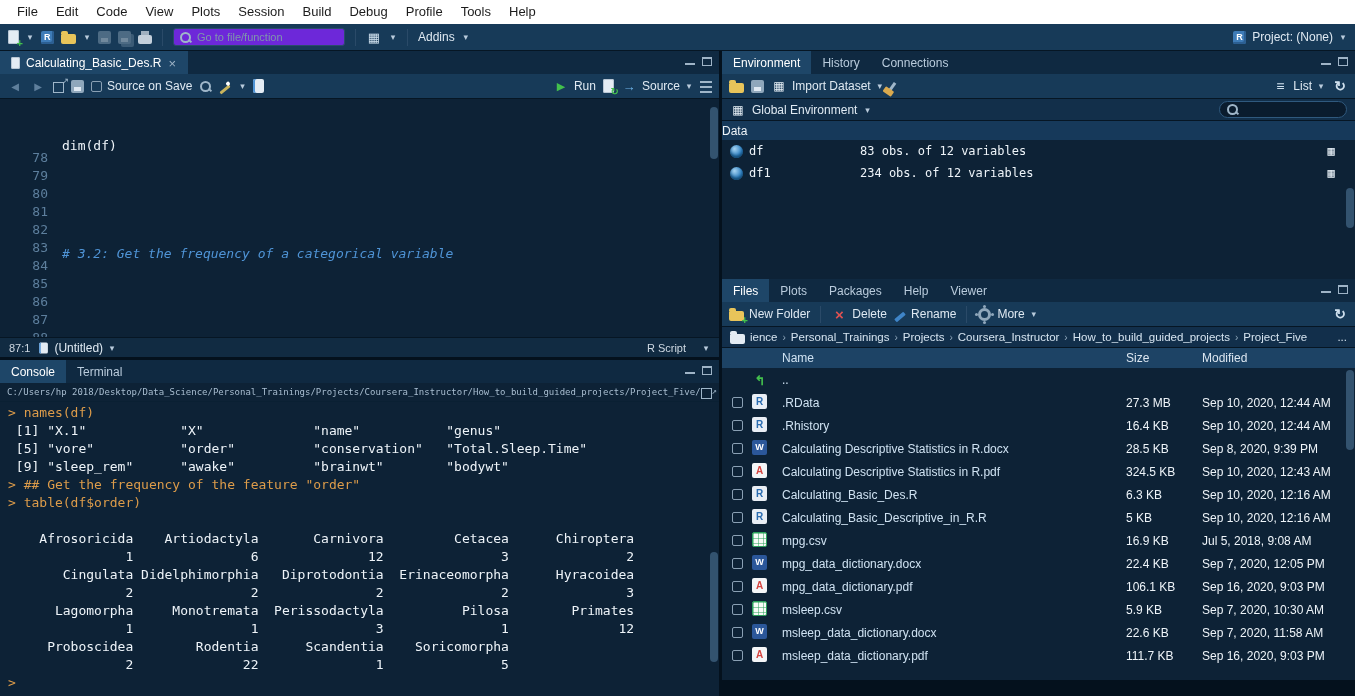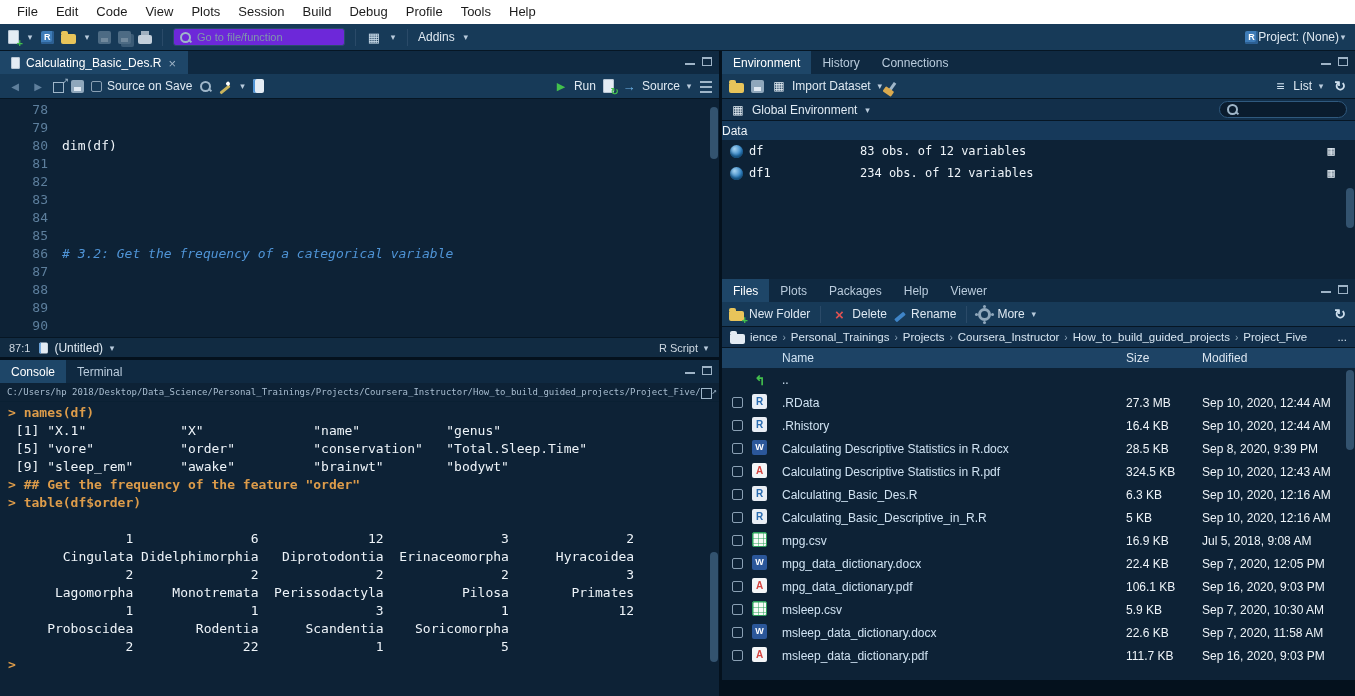--- a/index.html
+++ b/index.html
@@ -19,21 +19,21 @@
 
   
   #toolbar{position:absolute; left:0; top:24px; width:1355px; height:27px; background:var(--tool);
     border-bottom:1px solid var(--border); display:flex; align-items:center; padding:0 8px; gap:7px;}
   .tsep{width:1px; height:17px; background:#2a4a68; margin:0 3px;}
   .goto{width:172px; height:18px; background:#6d28d9; border:1px solid #2a4c6b; border-radius:3px;
     display:flex; align-items:center; padding:0 5px; gap:5px;}
   .goto input{background:transparent; border:none; outline:none; color:#c7d6e4; font-size:11px; width:140px;}
   .goto input::placeholder{color:#7f97ab;}
   .tb-label{font-size:12px; color:#dfe9f2;}
-  #project-sel{margin-left:auto; display:flex; align-items:center; }
+  #project-sel{margin-left:auto; display:flex; align-items:center; gap:6px;}
 
   
   .ic{position:relative; display:inline-block; vertical-align:middle; width:16px; height:16px;}
   .glyph::before{position:absolute; left:50%; top:50%; transform:translate(-50%,-50%);}
   .ic-caret{width:8px;} .ic-caret::before{content:"▾"; font-size:9px; color:var(--dim);}
   .ic-grid::before{content:"▦"; color:#cfe0ee; font-size:13px;}
   .ic-grid-sm::before{content:"▦"; color:#e8f1f8; font-size:12px;}
   .ic-refresh::before{content:"↻"; color:#cfe0ee; font-size:14px; font-weight:bold;}
   .ic-run::before{content:"▶"; color:var(--green); font-size:11px;}
   .ic-back::before{content:"◀"; color:#5f7f9c; font-size:10px;}
@@ -102,39 +102,39 @@
   .wbtn.min{border-bottom:2px solid #9fb4c7; height:8px;}
   .wbtn.max{border:1px solid #9fb4c7; border-top-width:2px;}
 
   .ptool{height:25px; background:var(--tool); border-bottom:1px solid var(--border); display:flex; align-items:center;
     padding:10px 7px; gap:7px; flex-shrink:0; font-size:12px; color:#dfe9f2;}
   .spacer{flex:1;}
   .btn{display:flex; align-items:center; gap:5px; font-size:12px; color:#dfe9f2;}
 
   
   #editor{flex:1; display:flex; font:13px/18px "DejaVu Sans Mono",monospace; padding-top:2px; position:relative; overflow:hidden;}
-  #gutter{width:62px; flex-shrink:0; text-align:right; padding-right:14px; color:#5d7f9d;}
+  #gutter{width:62px; flex-shrink:0; text-align:right; padding-right:14px; color:#5d7f9d;margin-top:48px;}
   #code{flex:1; color:var(--txt); white-space:pre;}
   .cl{height:18px;}
   .tok-c{color:var(--comment); font-style:italic;}
   .vscroll{position:absolute; right:1px; width:8px; border-radius:4px; background:#33536f;}
   #src-scroll{top:8px; height:52px;}
   #con-scroll{bottom:34px; height:110px;}
 
   .statusbar{height:20px; background:var(--status); border-top:1px solid var(--border); display:flex; align-items:center;
     padding:0 9px; font-size:11px; color:#cfd9e3; gap:8px; flex-shrink:0;}
-  .statusbar .right{margin-left:auto; display:flex; align-items:center; gap:4px;}
+  .statusbar .right{margin-left:auto; display:flex; align-items:center; gap:16px;}
 
   
   #pathbar{height:19px; display:flex; align-items:center; padding:0 7px; flex-shrink:0;
     font:9px/19px "DejaVu Sans Mono",monospace; color:#a8bdd0; white-space:nowrap; overflow:hidden; border-bottom:1px solid #0a2033;}
   #pathbar .ic-popout{margin-left:auto; flex-shrink:0;}
   #console-out{flex:1; padding:2px 0 0 8px; position:relative; overflow:hidden;}
   .cline{height:18px; font:13px/18px "DejaVu Sans Mono",monospace; white-space:pre; color:var(--txt);}
-  .cline.cmd{color:var(--cmd);font-weight:bold;}
+  .cline.cmd{color:var(--cmd);}
 
   
   #scope-row{height:22px; background:#122f4a; border-bottom:1px solid var(--border); display:flex; align-items:center;
     padding:0 8px; gap:6px; font-size:12px; color:#dfe9f2; flex-shrink:0;}
   .searchbox{margin-left:auto; width:128px; height:17px; background:#0a1c2e; border:1px solid #2f597e; border-radius:9px;
     display:flex; align-items:center; padding:0 6px; gap:4px;}
   .searchbox input{background:transparent; border:none; outline:none; width:90px; color:#c7d6e4; font-size:11px;}
   #data-band{height:19px; background:var(--band); display:flex; align-items:center; padding:0 0;
     font-size:12px; color:#eef4f9; flex-shrink:0;}
   .erow{height:22px; display:flex; align-items:center; padding:0 8px; gap:6px; font:12px "DejaVu Sans Mono",monospace; color:var(--txt);}
@@ -304,20 +304,21 @@
       <span class="ic ic-popout"></span>
     </div>
     <div id="console-out">
       <div class="cline cmd">&gt; names(df)</div>
       <div class="cline"> [1] "X.1"            "X"              "name"           "genus"</div>
       <div class="cline"> [5] "vore"           "order"          "conservation"   "Total.Sleep.Time"</div>
       <div class="cline"> [9] "sleep_rem"      "awake"          "brainwt"        "bodywt"</div>
       <div class="cline cmd">&gt; ## Get the frequency of the feature "order"</div>
       <div class="cline cmd">&gt; table(df$order)</div>
       <div class="cline"></div>
+      <div class="cline">    Afrosoricida    Artiodactyla       Carnivora         Cetacea      Chiroptera</div>
       <div class="cline">               1               6              12               3               2</div>
       <div class="cline">       Cingulata Didelphimorphia   Diprotodontia  Erinaceomorpha      Hyracoidea</div>
       <div class="cline">               2               2               2               2               3</div>
       <div class="cline">      Lagomorpha     Monotremata  Perissodactyla          Pilosa        Primates</div>
       <div class="cline">               1               1               3               1              12</div>
       <div class="cline">     Proboscidea        Rodentia      Scandentia    Soricomorpha</div>
       <div class="cline">               2              22               1               5</div>
       <div class="cline cmd">&gt; </div>
       <div class="vscroll" id="con-scroll"></div>
     </div>

